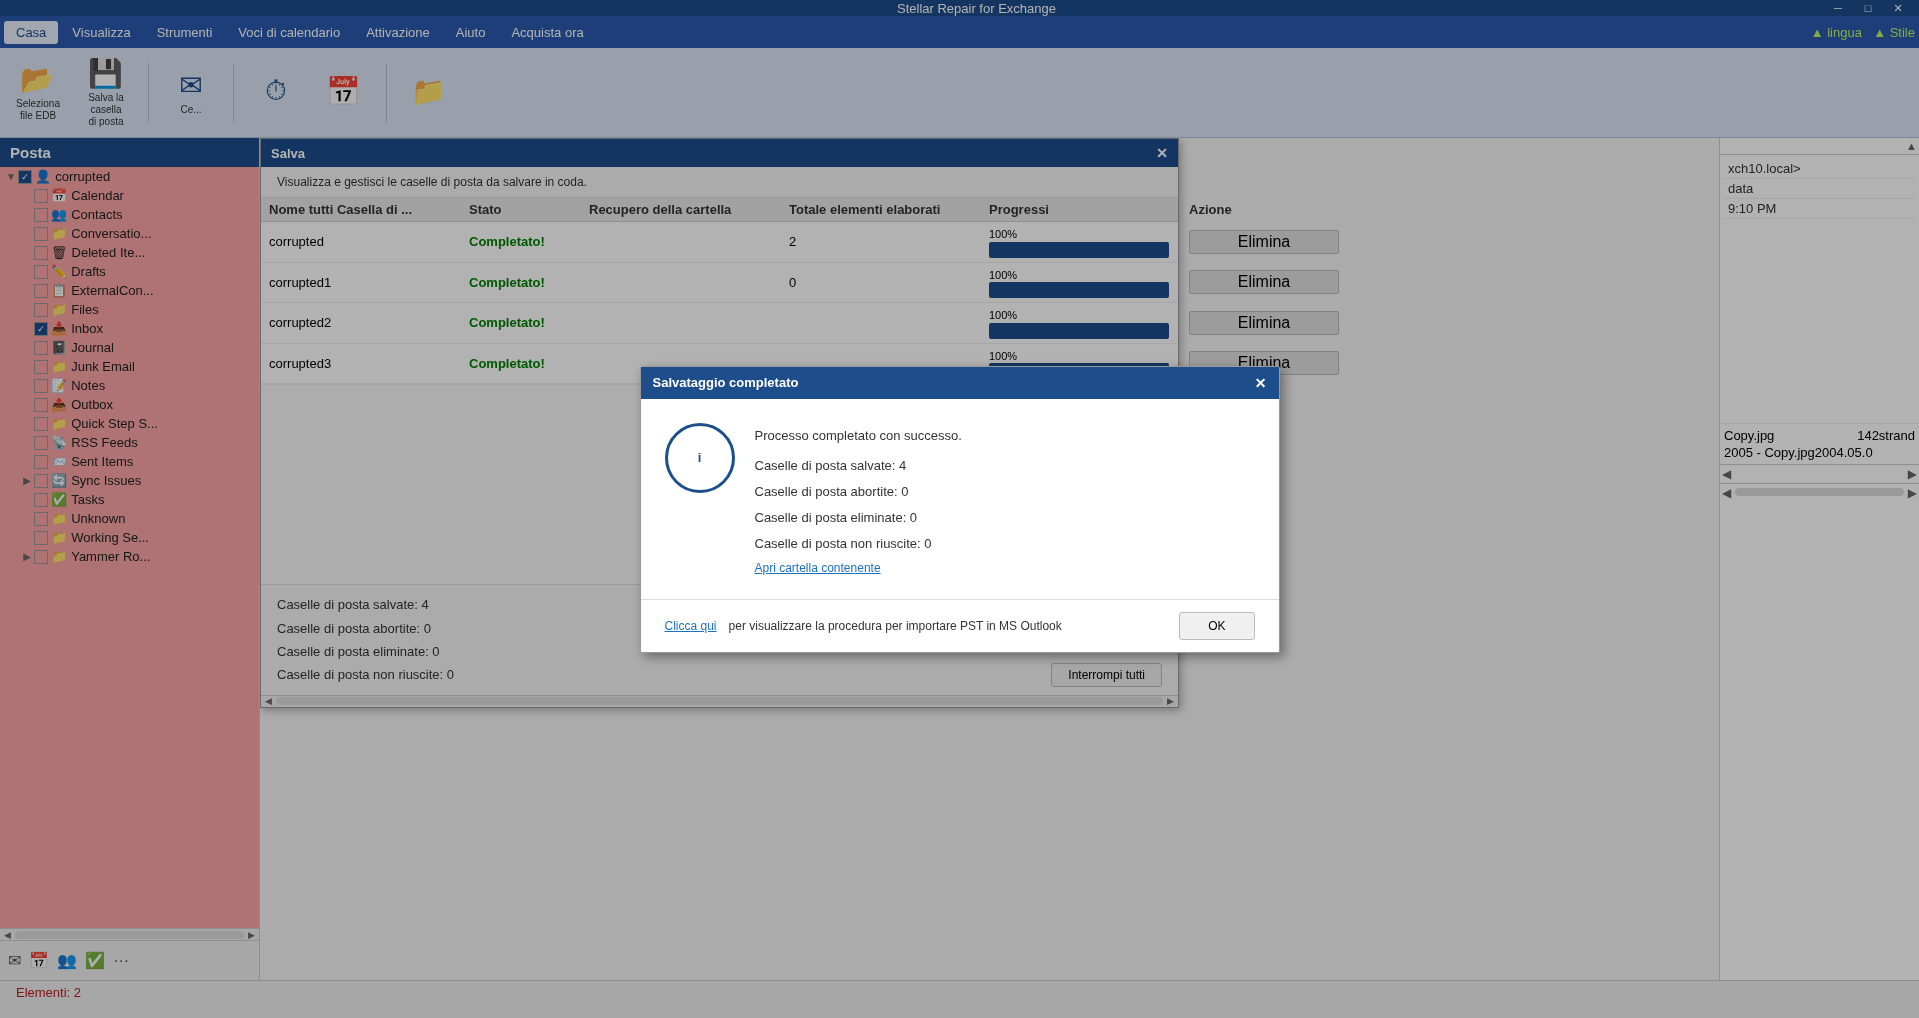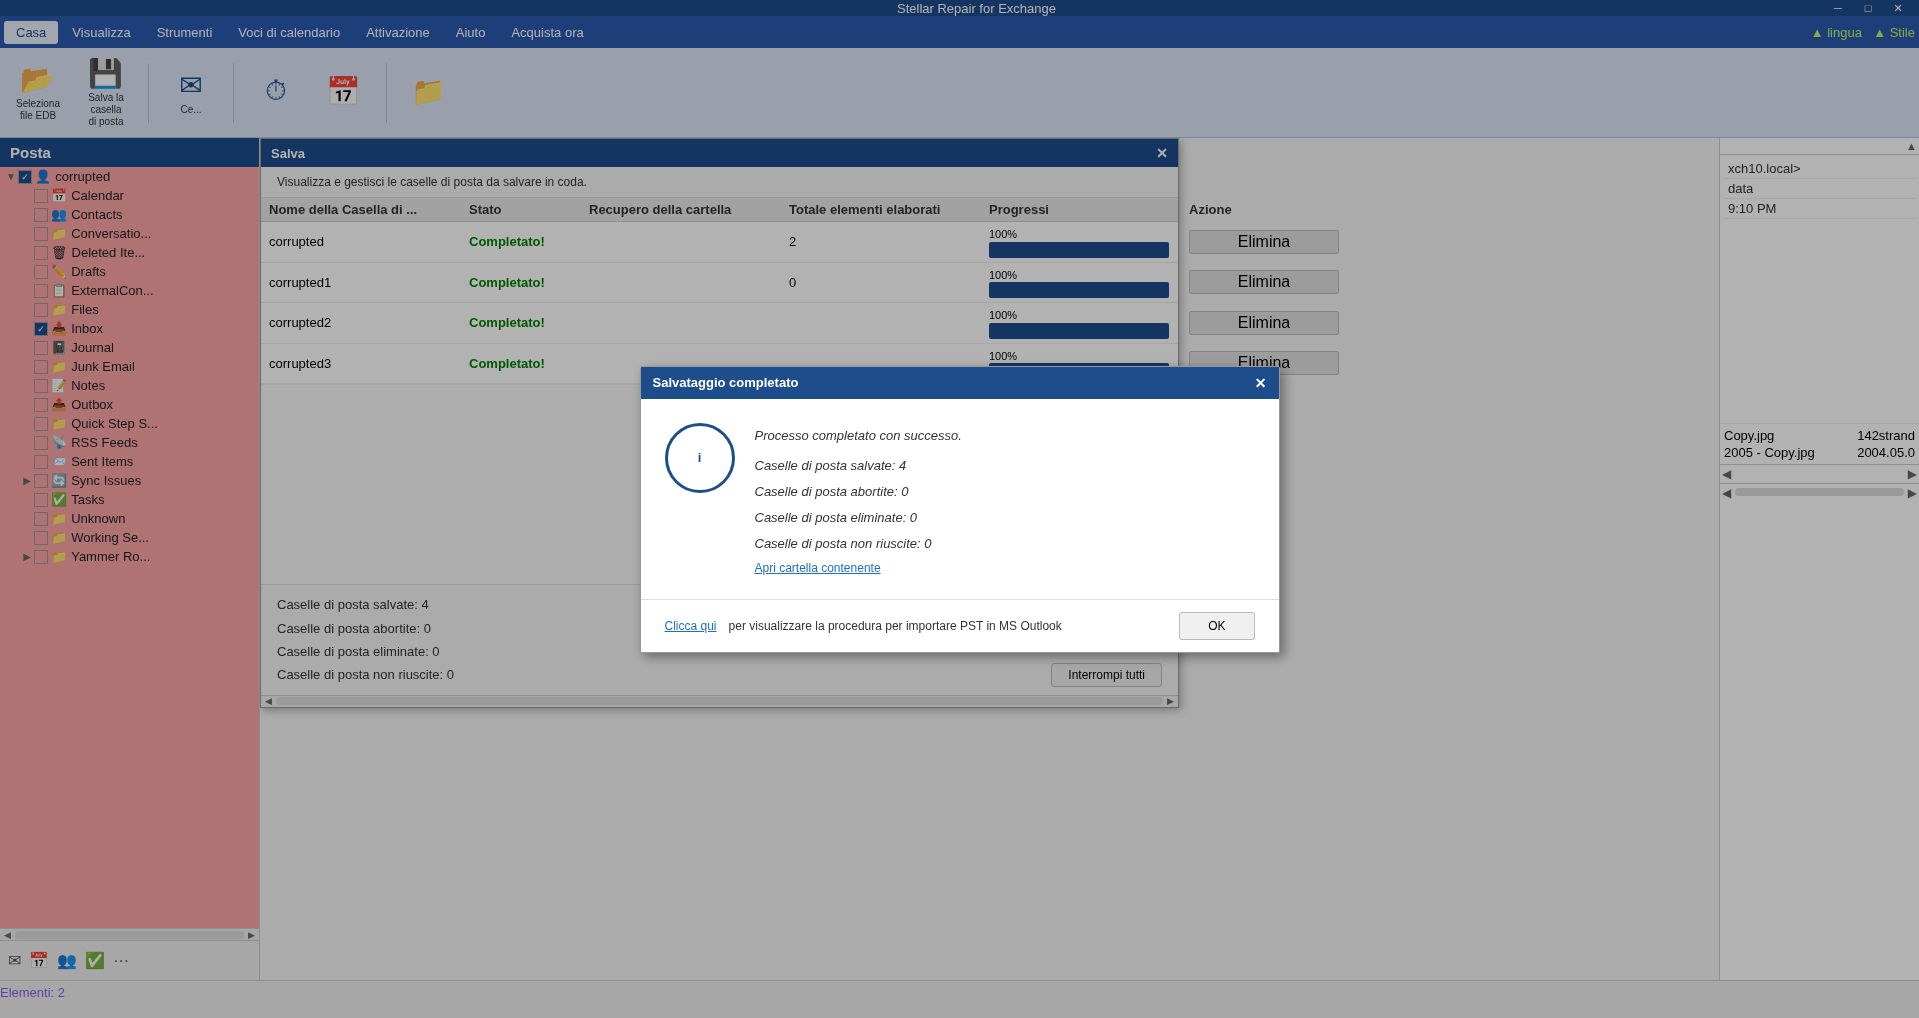--- a/index.html
+++ b/index.html
@@ -115,23 +115,23 @@
     .right-panel-content { padding: 4px; font-size: 11px; color: #333; }
     .right-panel-row { padding: 2px 4px; border-bottom: 1px solid #eee; }
 
     
     .status-bar {
       height: 24px;
       background: #f0f0f0;
       border-top: 1px solid #ccc;
       display: flex;
       align-items: center;
-      padding: 0 0;
+      padding: 0 16px;
       font-size: 12px;
-      color: #8b5cf6;
+      color: #b91c1c;
     }
 
     
     .sidebar-nav-bottom {
       height: 40px;
       background: #f0f0f0;
       border-top: 1px solid #ccc;
       display: flex;
       align-items: center;
       padding: 0 8px;
@@ -260,21 +260,21 @@
       align-items: flex-start;
     }
     .modal-icon-circle {
       width: 70px; height: 70px;
       border-radius: 50%;
       border: 3px solid #1e4d8c;
       display: flex; align-items: center; justify-content: center;
       font-size: 36px; font-weight: bold; color: #1e4d8c;
       flex-shrink: 0;
     }
-    .modal-text { font-size: 12px; color: #333; line-height: 2; font-style: italic; }
+    .modal-text { font-size: 12px; color: #333; line-height: 2; }
     .modal-link { color: #1e70bf; cursor: pointer; text-decoration: underline; font-size: 12px; margin-top: 4px; display: block; }
     .modal-footer {
       padding: 12px 24px;
       border-top: 1px solid #ddd;
       display: flex;
       align-items: center;
       gap: 12px;
     }
     .modal-footer-link { color: #1e70bf; cursor: pointer; text-decoration: underline; font-size: 12px; }
     .modal-footer-text { color: #333; font-size: 12px; flex: 1; }
@@ -502,21 +502,21 @@
   <div class="content-area">
 
     <div class="save-dialog">
       <div class="dialog-header">
         <span>Salva</span>
         <span class="dialog-close">✕</span>
       </div>
       <div class="dialog-subheader">Visualizza e gestisci le caselle di posta da salvare in coda.</div>
 
       <div class="dialog-table-header">
-        <span>Nome della Casella di ...</span>
+        <span>Nome tutti Casella di ...</span>
         <span>Stato</span>
         <span>Recupero della cartella</span>
         <span>Totale elementi elaborati</span>
         <span>Progressi</span>
         <span>Azione</span>
       </div>
 
       <div class="dialog-table-row">
         <span>corrupted</span>
         <span class="status-completed">Completato!</span>
@@ -608,21 +608,21 @@
       <div class="right-panel-row">
         <span>9:10 PM</span>
       </div>
       <div style="height:200px;"></div>
     </div>
     <div style="display:flex; flex-direction:column; align-items:flex-end; gap:2px; padding:4px; border-top:1px solid #eee;">
       <div style="font-size:11px; display:flex; justify-content:space-between; width:100%;">
         <span>Copy.jpg</span>
         <span>142strand</span>
       </div>
-      <div style="font-size:11px; display:flex; justify-content:space-between; width:100%;">
+      <div style="font-size:11px; display:flex; width:100%;">
         <span>2005 - Copy.jpg</span>
         <span>2004.05.0</span>
       </div>
     </div>
     <div style="display:flex; justify-content:space-between; padding:2px; border-top:1px solid #ccc;">
       <span style="cursor:pointer; font-size:12px; color:#666;">◀</span>
       <span style="cursor:pointer; font-size:12px; color:#666;">▶</span>
     </div>
     <div style="display:flex; justify-content:space-between; padding:2px; border-top:1px solid #ccc;">
       <span style="cursor:pointer; font-size:12px; color:#666;">◀</span>

